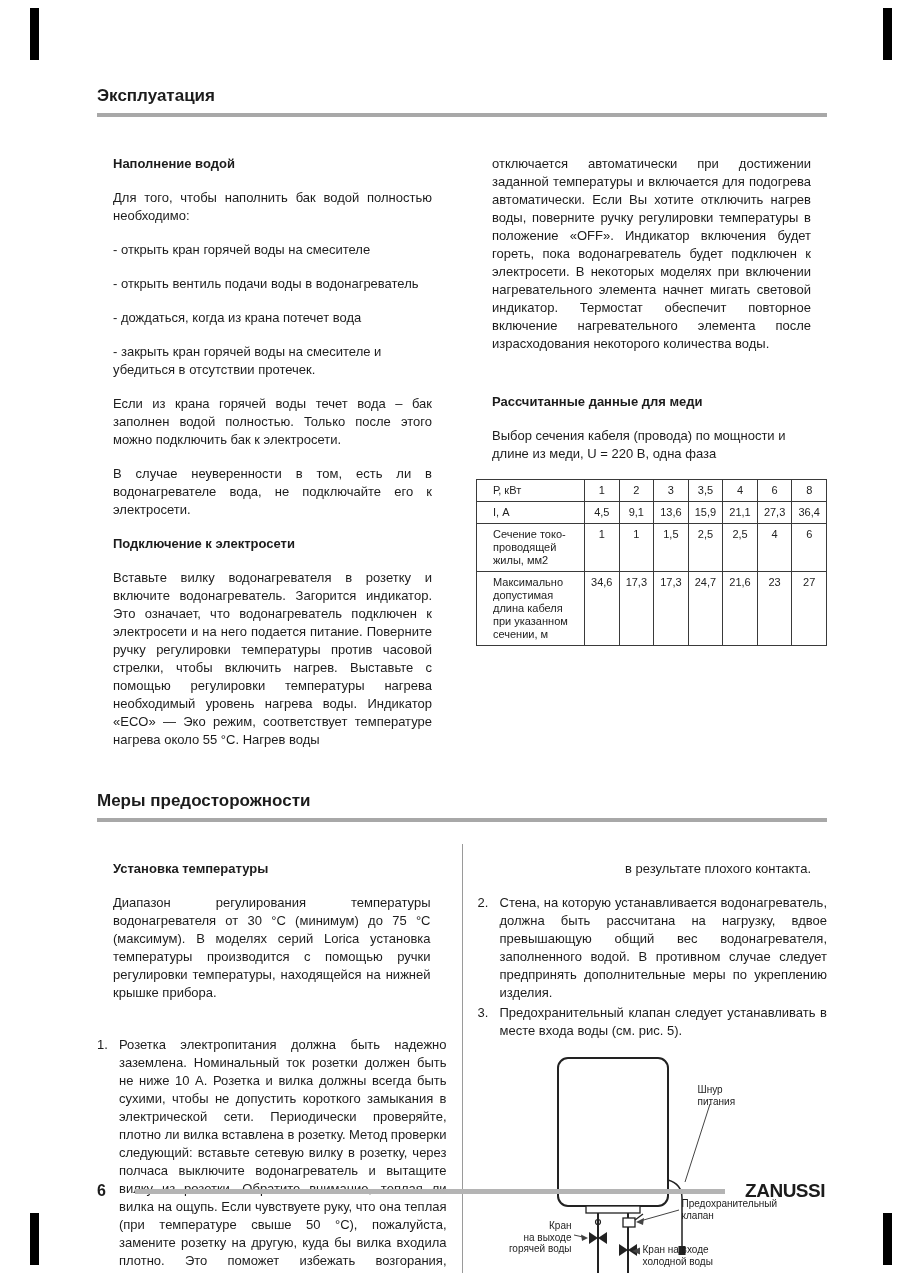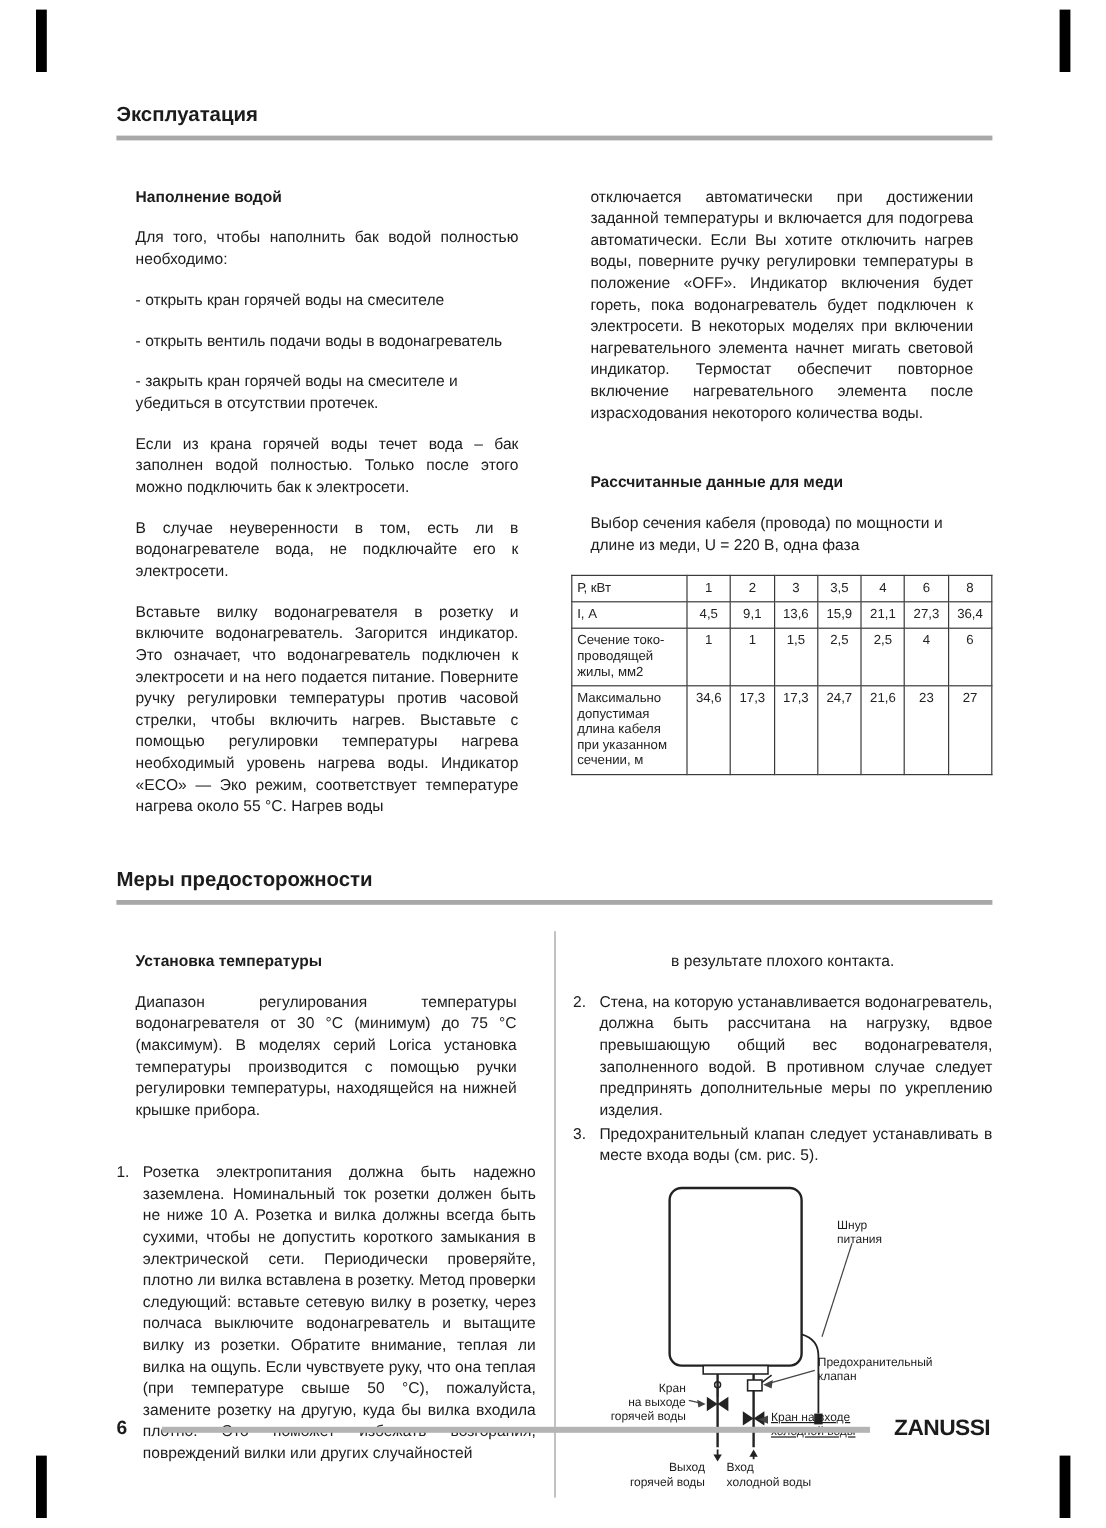--- a/index.html
+++ b/index.html
@@ -28,27 +28,27 @@
   .sp8{height:8px;}
   .sp16{height:16px;}
   .section2{margin-top:26px;}
 
   
   table.ctable{border-collapse:collapse;width:100%;margin-top:8px;table-layout:fixed;}
   table.ctable td{
     border:1px solid #3a3a3a;font-size:11px;line-height:13px;
     padding:4px 3px;text-align:center;vertical-align:top;color:#222;
   }
-  table.ctable td.lbl{width:88px;text-align:left;padding-left:4px;overflow-wrap:break-word;}
+  table.ctable td.lbl{width:88px;text-align:left;padding-left:16px;overflow-wrap:break-word;}
 
   
   .list-item{display:flex;margin-top:2px;}
   .list-num{width:22px;flex:none;}
   .list-text{flex:1;text-align:justify;}
-  .cont-indent{margin-left:22px;text-align:center;}
+  .cont-indent{margin-left:22px;text-align:right;}
 
   
   .figure{position:relative;width:330px;height:262px;margin:14px 0 0 8px;}
   .figure svg{position:absolute;left:0;top:0;}
   .fig-label{
     position:absolute;font-size:10px;line-height:11.5px;color:#1c1c1c;
     white-space:pre-line;text-align:left;
   }
   .fig-label.ra{text-align:right;}
   .fig-caption{width:330px;text-align:center;font-size:12px;font-weight:bold;margin:6px 0 0 8px;}
@@ -71,23 +71,25 @@
 
   <div class="section">
     <h1 class="section-title">Эксплуатация</h1>
     <div class="rule"></div>
     <div class="columns gap1">
       <div class="col">
         <p class="subhead">Наполнение водой</p>
         <p>Для того, чтобы наполнить бак водой полностью необходимо:</p>
         <p class="bullet">- открыть кран горячей воды на смесителе</p>
         <p class="bullet">- открыть вентиль подачи воды в водонагреватель</p>
+        <p class="bullet">- дождаться, когда из крана потечет вода</p>
         <p class="bullet">- закрыть кран горячей воды на смесителе и убедиться в отсутствии протечек.</p>
         <p>Если из крана горячей воды течет вода – бак заполнен водой полностью. Только после этого можно подключить бак к электросети.</p>
         <p>В случае неуверенности в том, есть ли в водонагревателе вода, не подключайте его к электросети.</p>
+        <p class="subhead">Подключение к электросети</p>
         <p>Вставьте вилку водонагревателя в розетку и включите водонагреватель. Загорится индикатор. Это означает, что водонагреватель подключен к электросети и на него подается питание. Поверните ручку регулировки температуры против часовой стрелки, чтобы включить нагрев. Выставьте с помощью регулировки температуры нагрева необходимый уровень нагрева воды. Индикатор «ECO» — Эко режим, соответствует температуре нагрева около 55 °C. Нагрев воды</p>
       </div>
       <div class="col">
         <p>отключается автоматически при достижении заданной температуры и включается для подогрева автоматически. Если Вы хотите отключить нагрев воды, поверните ручку регулировки температуры в положение «OFF». Индикатор включения будет гореть, пока водонагреватель будет подключен к электросети. В некоторых моделях при включении нагревательного элемента начнет мигать световой индикатор. Термостат обеспечит повторное включение нагревательного элемента после израсходования некоторого количества воды.</p>
         <div class="sp8"></div>
         <p class="subhead">Рассчитанные данные для меди</p>
         <p class="bullet">Выбор сечения кабеля (провода) по мощности и длине из меди, U = 220 В, одна фаза</p>
         <table class="ctable">
           <tbody>
               <tr>
@@ -196,21 +198,21 @@
             <line x1="142" y1="230" x2="142" y2="226" stroke="#222" stroke-width="1.5"></line>
             <polygon points="142,222 138.5,228 145.5,228" fill="#222"></polygon>
           </svg>
           <div class="fig-label" style="left:212px;top:30px;width:70px;">Шнур
 питания</div>
           <div class="fig-label" style="left:196px;top:144px;width:130px;">Предохранительный
 клапан</div>
           <div class="fig-label ra" style="left:2px;top:166px;width:84px;">Кран
 на выходе
 горячей воды</div>
-          <div class="fig-label" style="left:157px;top:190px;width:95px;text-decoration:underline;">Кран на входе
+          <div class="fig-label" style="left:157px;top:190px;width:95px;">Кран на входе
 холодной воды</div>
           <div class="fig-label ra" style="left:36px;top:232px;width:66px;">Выход
 горячей воды</div>
           <div class="fig-label" style="left:120px;top:232px;width:80px;">Вход
 холодной воды</div>
         </div>
       </div>
     </div>
   </div>
 </div>

